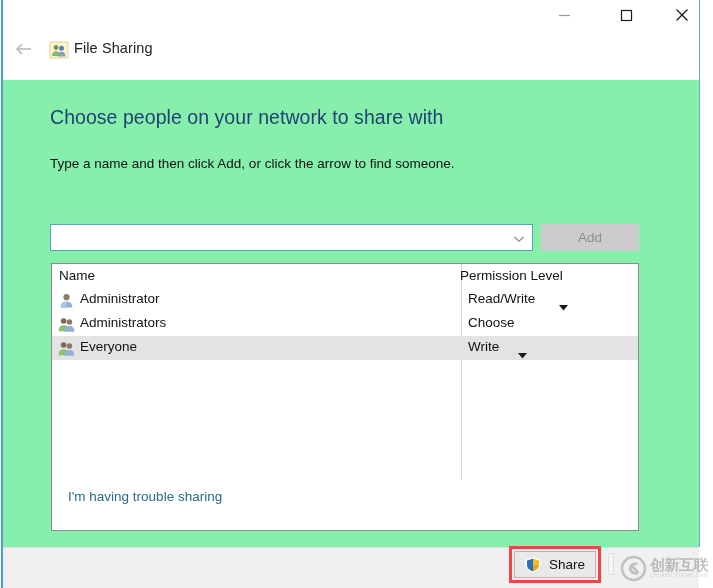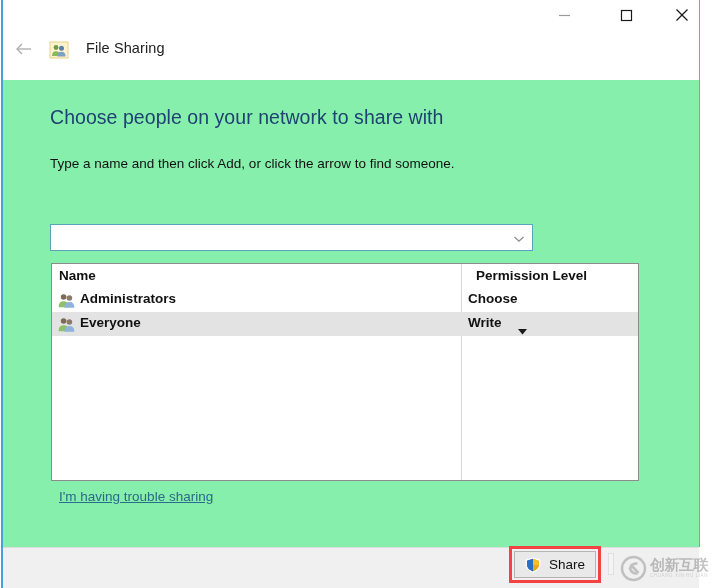--- a/index.html
+++ b/index.html
@@ -71,21 +71,20 @@
     left: 46px; top: 6px;
     width: 20px; height: 20px;
   }
   #app-title {
     position: absolute;
     left: 71px; top: 6px;
     font-size: 14.5px;
     color: #222222;
     letter-spacing: 0.1px;
     white-space: nowrap;
-    margin-left: 12px;
   }
 
   
   #content {
     position: absolute;
     left: 3px; top: 80px;
     width: 696px; height: 467px;
     background: #86efac;
   }
   #page-heading {
@@ -144,44 +143,43 @@
     font-family: "Liberation Sans", sans-serif;
     font-size: 13.5px;
     box-sizing: border-box;
     display: flex; align-items: center; justify-content: center;
   }
 
   
   #listview {
     position: absolute;
     left: 48px; top: 183px;
-    width: 588px; height: 218px;
+    width: 588px; height: 268px;
     border: 1px solid #8c8c8c;
     background: #ffffff;
     box-sizing: border-box;
     overflow: hidden;
-    font-weight: bold;
   }
   #list-col-split {
     position: absolute;
     left: 409px; top: 0;
     width: 1px; height: 216px;
     background: #d6d6d6;
   }
   .lv-header {
     position: absolute;
     top: 0; left: 0;
     width: 586px; height: 24px;
   }
   .lv-header .h-name {
     position: absolute; left: 7px; top: 4px;
     font-size: 13.5px; color: #111111;
   }
   .lv-header .h-perm {
-    position: absolute; left: 424px; top: 4px;
+    position: absolute; left: 408px; top: 4px;
     font-size: 13.5px; color: #111111;
   }
   .lv-rows {
     position: absolute;
     top: 24px; left: 0; right: 0;
   }
   .lv-row {
     position: relative;
     height: 24px;
     width: 586px;
@@ -208,24 +206,23 @@
   }
   .perm-caret {
     position: absolute;
     top: 9px;
     width: 9px; height: 6px;
   }
 
   
   #trouble-link {
     position: absolute;
-    left: 56px; top: 409px;
+    left: 65px; top: 409px;
     font-size: 13.5px;
     color: #2a6a8a;
-    text-decoration: underline;
     white-space: nowrap;
     cursor: pointer;
   }
 
   
   #footer {
     position: absolute;
     left: 3px; top: 547px;
     width: 696px; height: 41px;
     background: #f0f0f0;
@@ -361,31 +358,50 @@
       <input id="combo-input" type="text" value="" placeholder="" style="">
       <div id="combo-arrow">
         <span>
           <svg width="12" height="8" viewBox="0 0 12 8">
             <polyline points="1.5,2 6,6.2 10.5,2" fill="none" stroke="#8d8d8d" stroke-width="1.3"></polyline>
           </svg>
         </span>
       </div>
     </div>
 
+    <div id="add-button">
+      <span>Add</span>
+    </div>
 
     <div id="listview">
       <div id="list-col-split"></div>
 
       <div class="lv-header">
         <div class="h-name">Name</div>
         <div class="h-perm">Permission Level</div>
       </div>
 
       <div class="lv-rows">
 
+        <div class="lv-row">
+          <span class="row-icon">
+            <svg width="17" height="17" viewBox="0 0 17 17">
+              <circle cx="8.5" cy="5.2" r="3.1" fill="#8a7a6a"></circle>
+              <path d="M2.6 15.5 Q2.6 9.4 8.5 9.4 Q14.4 9.4 14.4 15.5 Z" fill="#8fb3d6"></path>
+              <path d="M2.6 15.5 Q2.6 9.4 8.5 9.4 L8.5 15.5 Z" fill="#a9c6e2"></path>
+            </svg>
+          </span>
+          <span class="row-name">Administrator</span>
+          <span class="row-perm">Read/Write</span>
+          <span class="perm-caret" style="left:507px;">
+            <svg width="9" height="6" viewBox="0 0 9 6">
+              <polygon points="0,0 9,0 4.5,5.6" fill="#1a1a1a"></polygon>
+            </svg>
+          </span>
+        </div>
 
         <div class="lv-row">
           <span class="row-icon">
             <svg width="17" height="17" viewBox="0 0 17 17">
               <circle cx="5.6" cy="5.0" r="2.8" fill="#7d6a55"></circle>
               <path d="M0.6 15.2 Q0.6 9.3 5.6 9.3 Q10.6 9.3 10.6 15.2 Z" fill="#8fbf6a"></path>
               <circle cx="11.4" cy="6.0" r="2.8" fill="#8a7a6a"></circle>
               <path d="M6.4 15.8 Q6.4 10.1 11.4 10.1 Q16.4 10.1 16.4 15.8 Z" fill="#8fb3d6"></path>
             </svg>
           </span>

